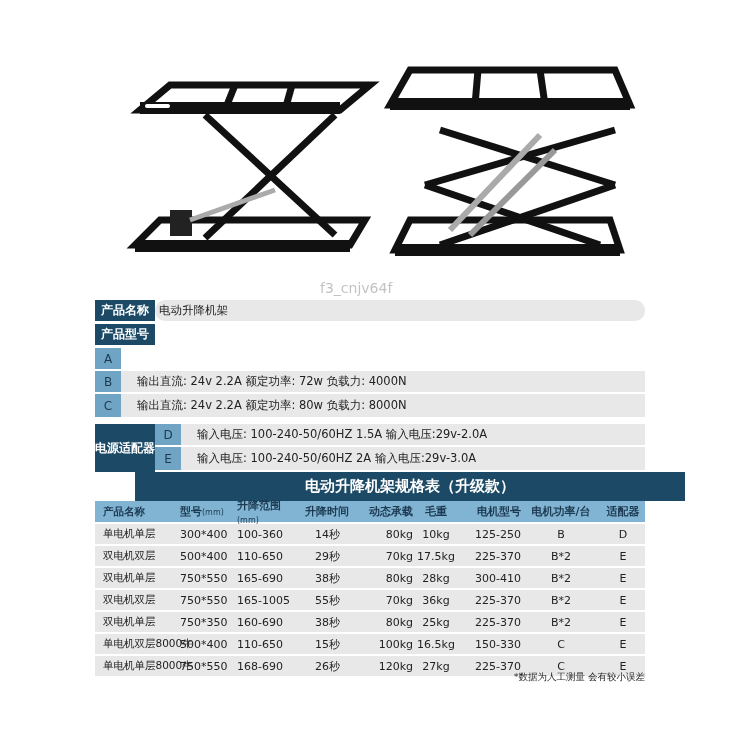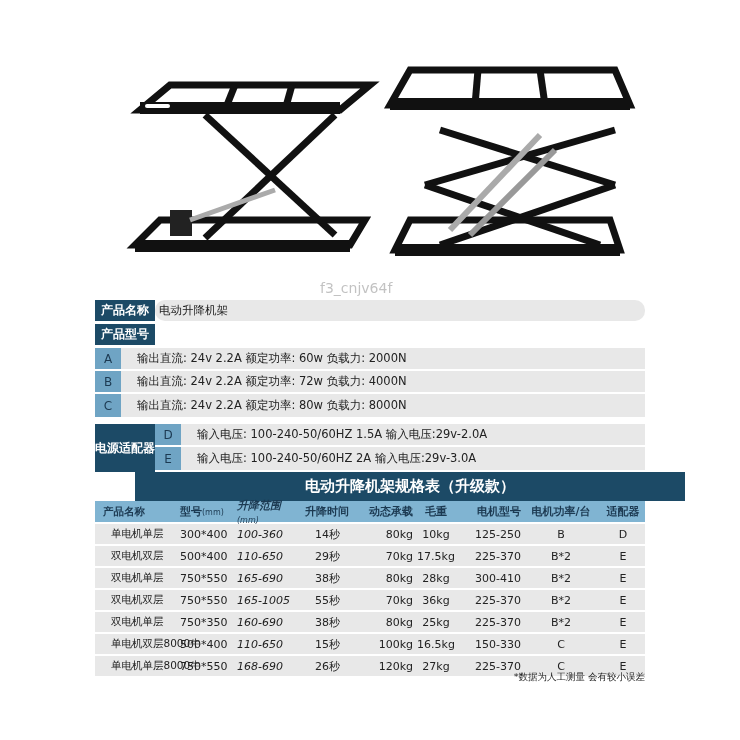--- a/index.html
+++ b/index.html
@@ -16,23 +16,23 @@
   .gbody { flex: 1; }
   .grow { display: flex; height: 23px; border-bottom: 2px solid #fff; }
   .grow:last-child { border-bottom: none; }
   .code { width: 26px; background: #6fa4c4; color: #1c3a52; font-size: 12px; display: flex; align-items: center; justify-content: center; }
   .gval { flex: 1; background: #e8e8e8; font-size: 11.5px; color: #222; display: flex; align-items: center; padding-left: 16px; }
   .banner { position: absolute; left: 95px; top: 472px; width: 550px; height: 29px; background: #1c4a66; color: #fff; font-size: 15px; font-weight: bold; display: flex; align-items: center; justify-content: center; margin-left: 40px; }
   .thead { position: absolute; left: 95px; top: 501px; width: 550px; height: 21px; background: #80b4d2; display: flex; font-size: 11px; color: #1c3a52; font-weight: bold; align-items: center; }
   .thead small { font-size: 8px; font-weight: normal; }
   .tbody { position: absolute; left: 95px; top: 524px; width: 550px; }
   .trow { display: flex; height: 20px; margin-bottom: 2px; background: #e8e8e8; font-size: 11px; color: #222; align-items: center; }
-  .c0 { width: 80px; padding-left: 16px; white-space: nowrap; font-size: 10.5px; }
+  .c0 { width: 80px; padding-left: 8px; white-space: nowrap; font-size: 10.5px; }
   .c1 { width: 58px; text-align: left; padding-left: 5px; }
-  .c2 { width: 68px; text-align: left; padding-left: 4px; font-style: italic; }
+  .c2 { width: 68px; text-align: left; padding-left: 4px; }
   .c3 { width: 56px; text-align: left; padding-left: 14px; }
   .c4 { width: 56px; text-align: right; }
   .c5 { width: 46px; text-align: center; }
   .c6 { width: 62px; text-align: right; }
   .c7 { width: 80px; text-align: center; }
   .c8 { width: 44px; text-align: center; }
   .note { position: absolute; right: 95px; top: 671px; font-size: 9.5px; color: #222; }
   .wm { position: absolute; color: rgba(120,120,120,0.45); font-size: 14px; pointer-events: none; }
 </style>
 </head>
@@ -83,21 +83,20 @@
     <div class="lbl">产品名称</div>
     <div class="val">电动升降机架</div>
   </div>
   <div class="row">
     <div class="lbl">产品型号</div>
   </div>
   <div class="group" style="height:73px;">
     <div class="gbody">
       <div class="grow">
         <div class="code">A</div>
-        <div class="gval">输出直流: 24v  2.2A  额定功率: 60w   负载力: 2000N</div>
       </div>
       <div class="grow">
         <div class="code">B</div>
         <div class="gval">输出直流: 24v  2.2A  额定功率: 72w   负载力: 4000N</div>
       </div>
       <div class="grow">
         <div class="code">C</div>
         <div class="gval">输出直流: 24v  2.2A  额定功率: 80w   负载力: 8000N</div>
       </div>
     </div>

